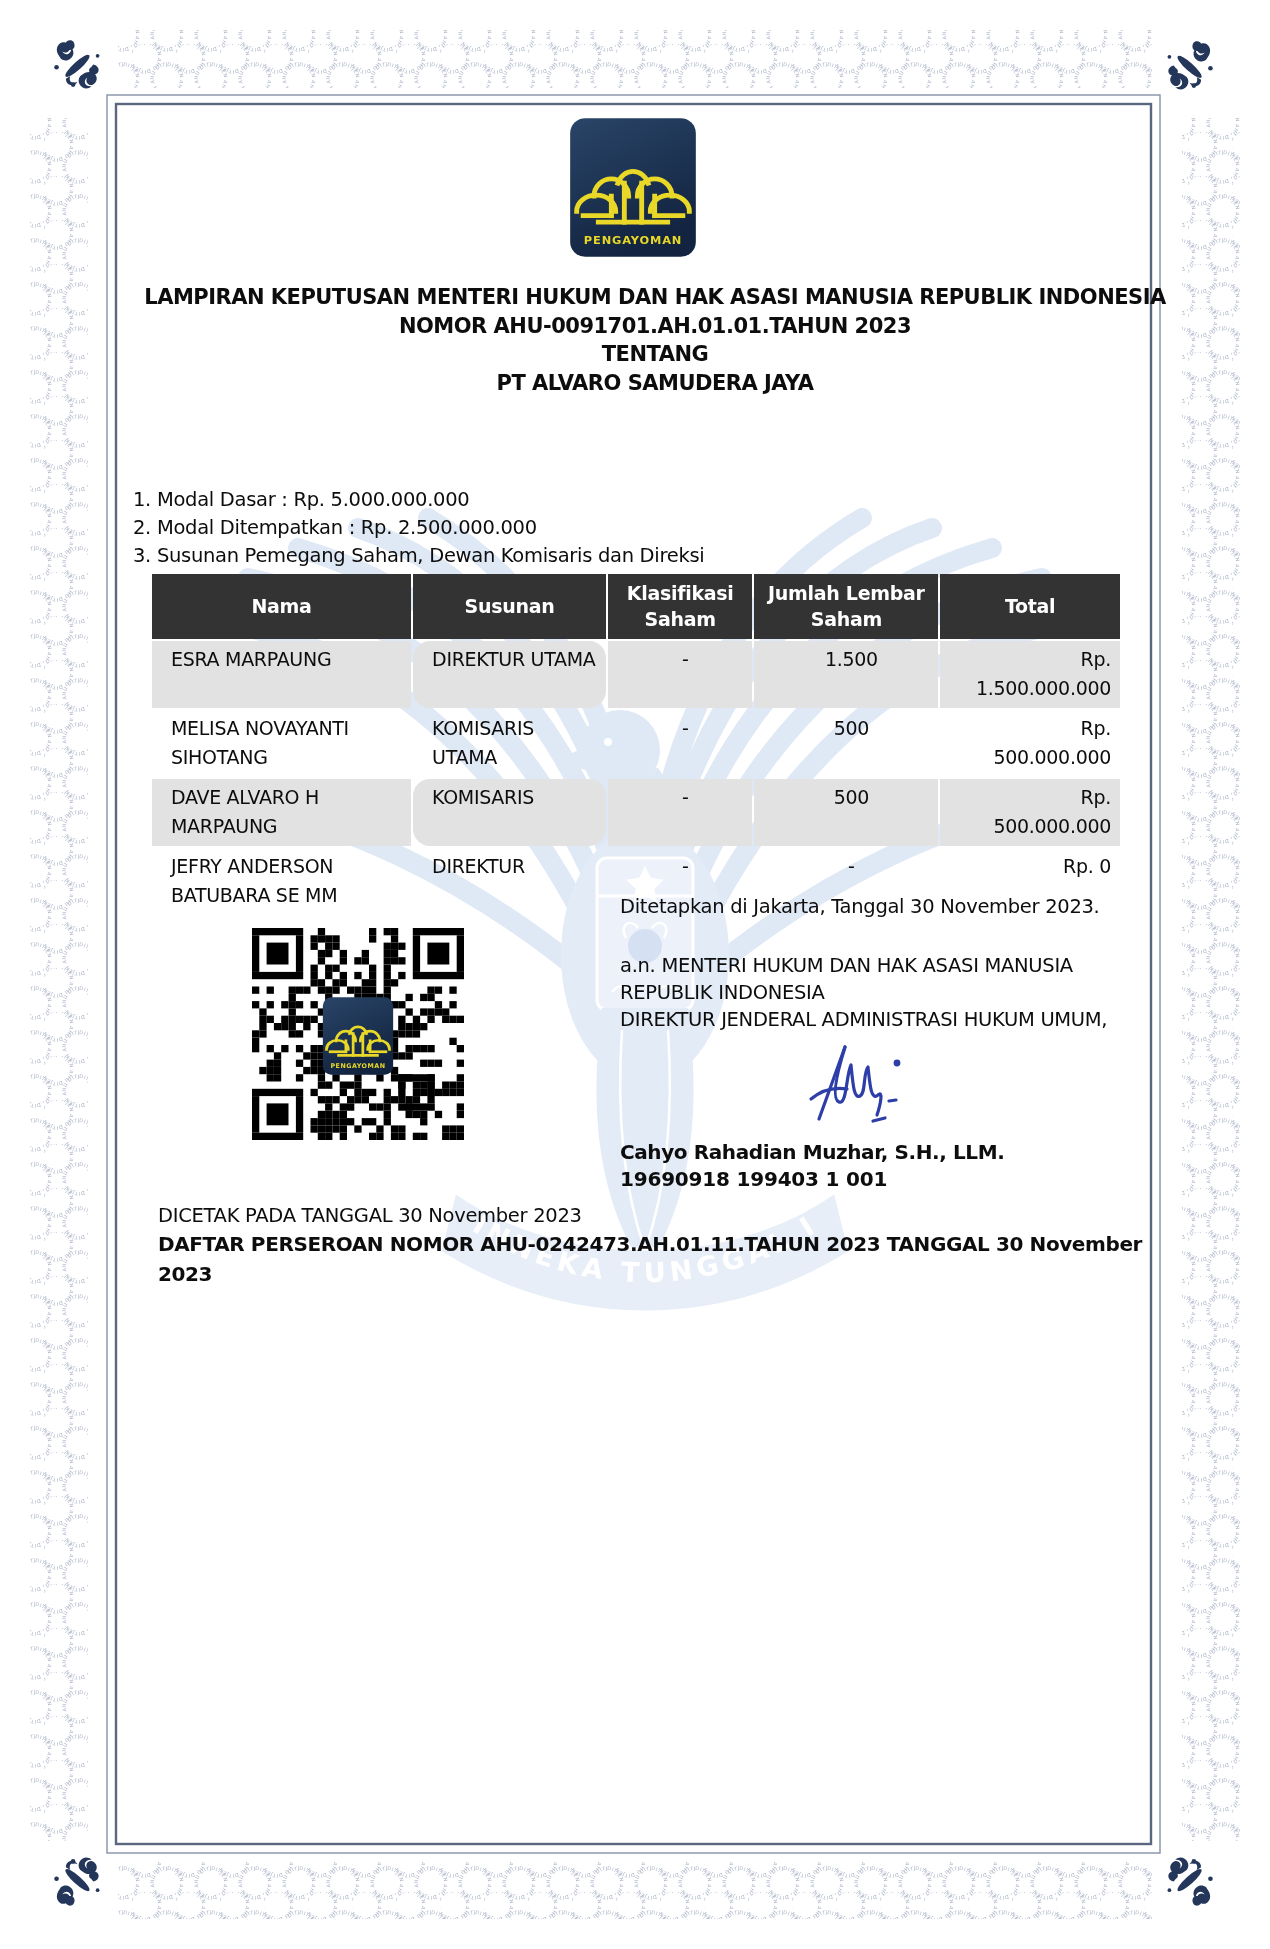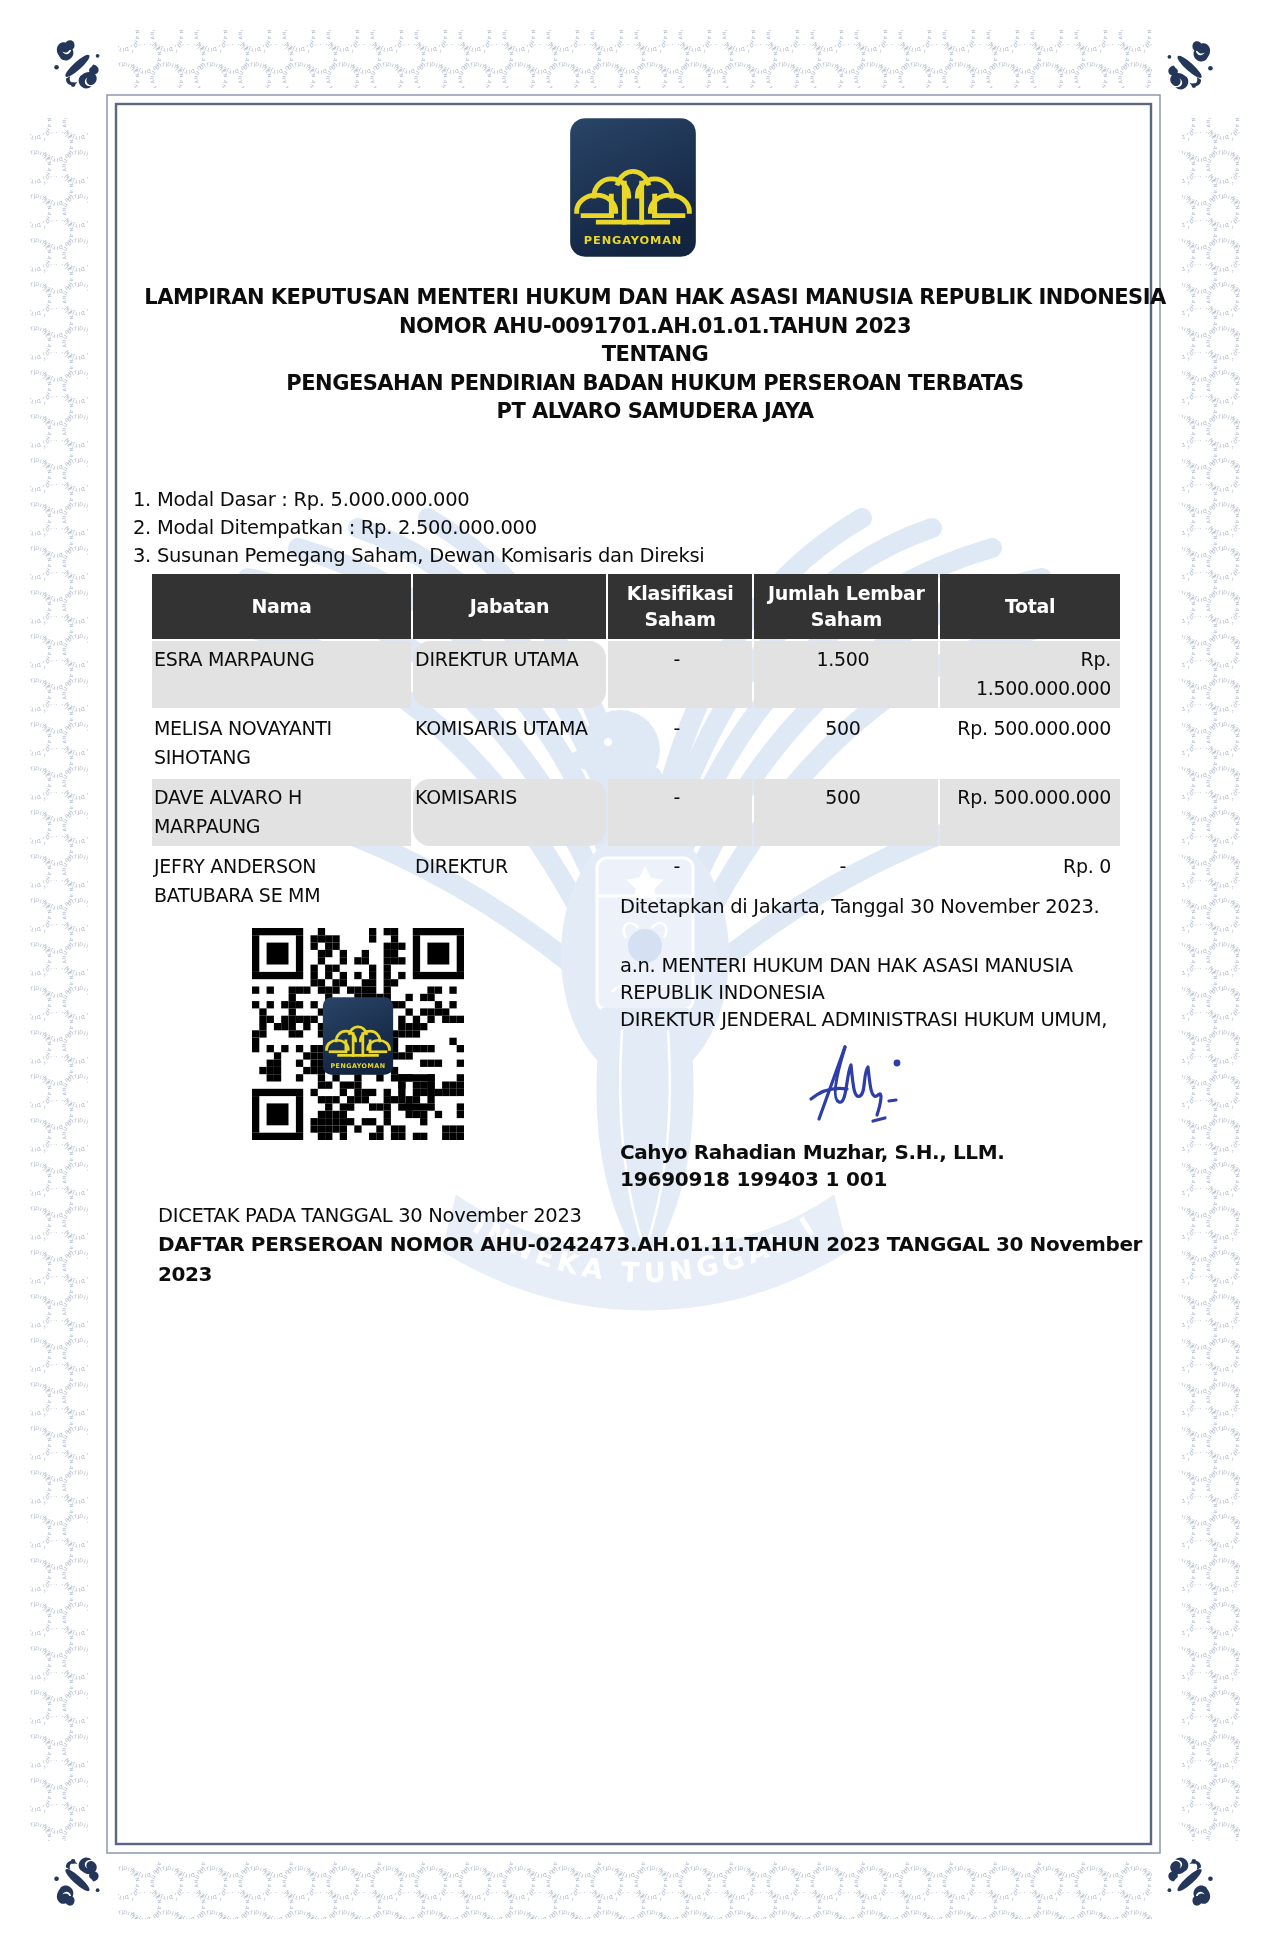--- a/index.html
+++ b/index.html
@@ -14,21 +14,21 @@
 
   .top-logo{position:absolute;left:568px;top:116px;width:130px;height:143px;}
   .title-block{position:absolute;left:120px;width:1030px;top:283px;text-align:center;
     font-weight:bold;font-size:21px;line-height:28.5px;letter-spacing:-0.5px;margin-left:20px;}
   .list-block{position:absolute;left:133px;top:486px;font-size:19.5px;line-height:28.2px;}
 
   table.shareholders{position:absolute;left:150px;top:572px;border-collapse:separate;
     border-spacing:2px;table-layout:fixed;width:972px;font-size:19px;}
   table.shareholders th{background:#333333;color:#ffffff;font-weight:bold;
     text-align:center;vertical-align:middle;padding:7px 6px;line-height:1.35;height:48px;}
-  table.shareholders td{padding:4px 9px 6px 2px;vertical-align:top;line-height:1.5;}
+  table.shareholders td{padding:4px 9px 6px 19px;vertical-align:top;line-height:1.5;}
   tr.shaded td{background:#e2e2e2;}
   td.c-nama{text-align:left;}
   td.c-jab{text-align:left;border-radius:17px;}
   td.c-klas{text-align:center;}
   td.c-jml{text-align:center;}
   td.c-tot{text-align:right;}
 
   .qr-wrap{position:absolute;left:252px;top:928px;width:212px;height:212px;}
   .qr-logo{position:absolute;left:66px;top:68px;width:80px;height:80px;}
 
@@ -176,42 +176,41 @@
   <div class="content">
 
     <svg class="top-logo" viewBox="0 0 120 132">
       <use href="#emblem"></use>
     </svg>
 
     <div class="title-block">
       <div>LAMPIRAN KEPUTUSAN MENTERI HUKUM DAN HAK ASASI MANUSIA REPUBLIK INDONESIA</div>
       <div>NOMOR AHU-0091701.AH.01.01.TAHUN 2023</div>
       <div>TENTANG</div>
-      <div>PENGESAHAN PENDIRIAN BADAN HUKUM PERSEROAN TERBATAS</div>
       <div>PT ALVARO SAMUDERA JAYA</div>
     </div>
 
     <div class="list-block">
       <div>1. Modal Dasar : Rp. 5.000.000.000</div>
       <div>2. Modal Ditempatkan : Rp. 2.500.000.000</div>
       <div>3. Susunan Pemegang Saham, Dewan Komisaris dan Direksi</div>
     </div>
 
     <table class="shareholders">
       <colgroup>
         <col style="width:258px">
           <col style="width:192px">
           <col style="width:144px">
         <col style="width:183px">
           <col style="width:179px">
       </colgroup>
       <thead>
         <tr>
           <th>Nama</th>
-          <th>Jabatan</th>
+          <th>Susunan</th>
           <th>Klasifikasi Saham</th>
           <th>Jumlah Lembar Saham</th>
           <th>Total</th>
         </tr>
       </thead>
       <tbody>
         <tr class="shaded">
           <td class="c-nama">ESRA MARPAUNG</td>
           <td class="c-jab">DIREKTUR UTAMA</td>
           <td class="c-klas">-</td>

